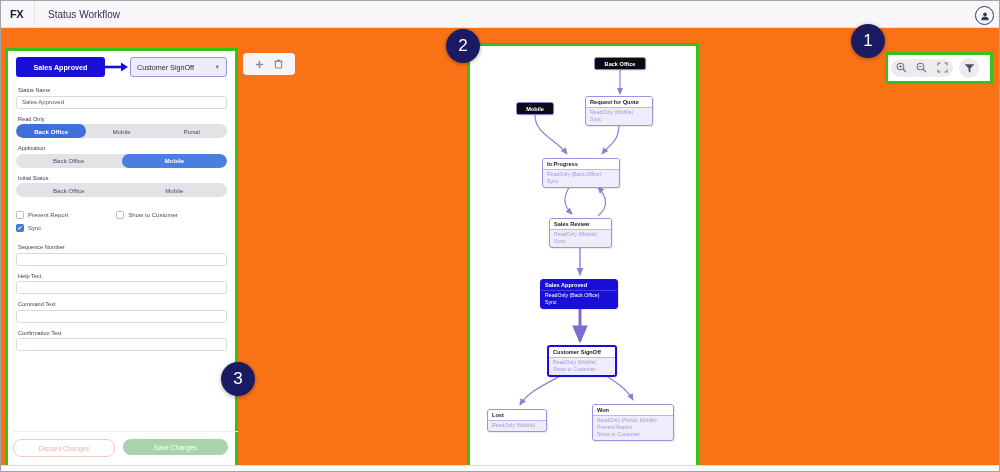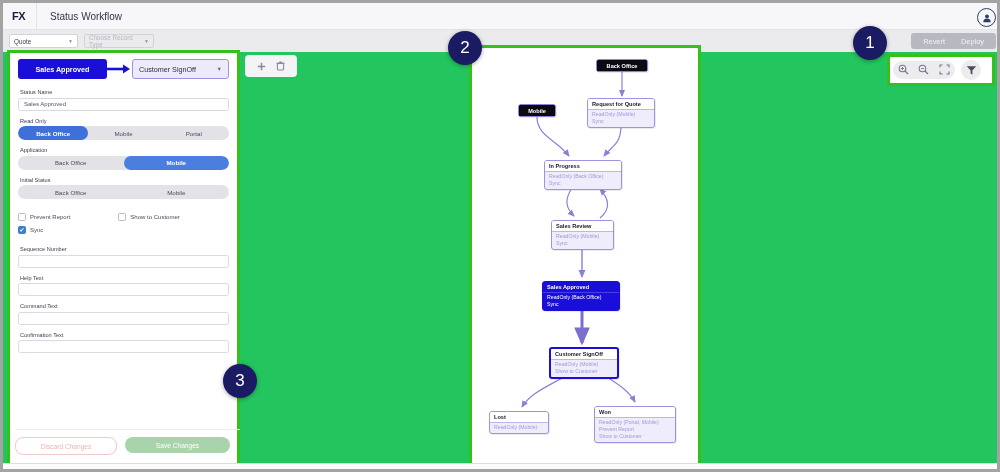--- a/index.html
+++ b/index.html
@@ -8,22 +8,22 @@
   }
   body {
     font-family: "Liberation Sans", sans-serif;
     -webkit-font-smoothing: antialiased;
   }
   #app {
     position: relative;
     width: 1000px;
     height: 472px;
     overflow: hidden;
-    background: #22c55e;
-    border: 3px solid #a3a3a3;
+    background: #f97316;
+    border: 1px solid #a3a3a3;
     box-sizing: border-box;
   }
 
   
   .topbar {
     position: absolute; left: 0; top: 0;
     width: 1000px; height: 27px;
     background: #f7f7f9;
     border-bottom: 1px solid #e3e3e8;
     box-sizing: border-box;
@@ -352,34 +352,20 @@
     </div>
     <div class="app-title">Status Workflow</div>
     <div class="avatar-btn">
       <svg width="10" height="10" viewBox="0 0 10 10">
         <circle cx="5" cy="3.3" r="1.9" fill="#2b3f66"></circle>
         <path d="M1.3 9.2a3.7 3.7 0 0 1 7.4 0z" fill="#2b3f66"></path>
       </svg>
     </div>
   </div>
 
-  <div class="subbar">
-    <div class="select-pill" id="select-quote">
-      <span>Quote</span>
-      <span class="cav">▼</span>
-    </div>
-    <div class="select-pill muted" id="select-record-type">
-      <span>Choose Record Type</span>
-      <span class="cav">▼</span>
-    </div>
-    <div class="hdr-actions">
-      <button>Revert</button>
-      <button>Deploy</button>
-    </div>
-  </div>
 
   <div class="left-panel">
     <div class="lp-inner">
 
       <div class="status-row">
         <div class="status-chip">Sales Approved</div>
         <div class="arrow-connector">
           <svg width="24" height="10" viewBox="0 0 24 10">
             <line x1="0" y1="5" x2="17" y2="5" stroke="#1a0fd8" stroke-width="2.6"></line>
             <polygon points="16,0.5 23,5 16,9.5" fill="#1a0fd8"></polygon>

